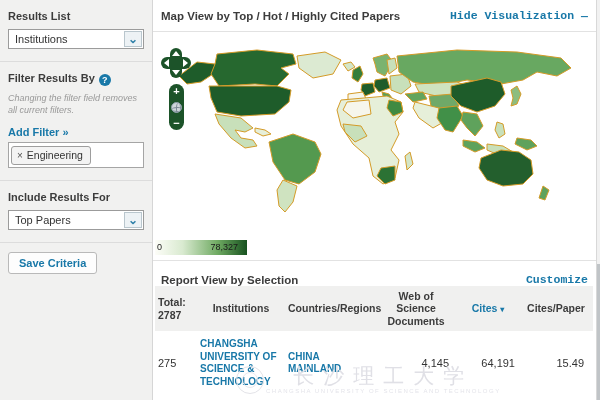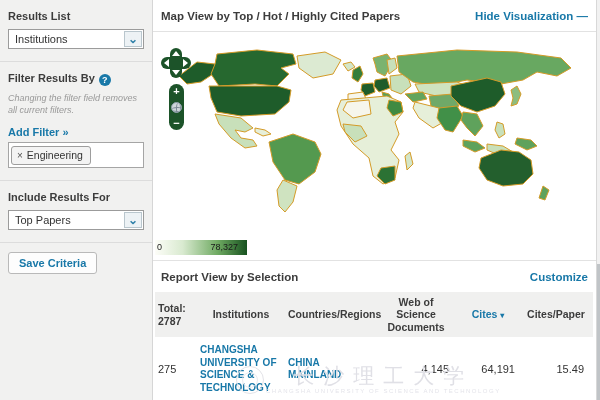--- a/index.html
+++ b/index.html
@@ -28,21 +28,21 @@
   .filter-tag .x { color:#555; margin-right:4px; font-size:10px; }
   .btn-row { padding:9px 8px; display:flex; gap:8px; border-top:1px solid #dcdcdc; }
   .side-btn { background:#fdfdfd; border:1px solid #b9b9b9; border-radius:3px; color:#1878a8;
               font-weight:bold; font-size:11px; padding:4px 10px; font-family:inherit; cursor:pointer; }
 
   
   main { flex:1; background:#fff; position:relative; overflow:hidden; }
   .panel-header { display:flex; justify-content:space-between; align-items:center;
                   height:32px; padding:0 12px 0 8px; border-bottom:1px solid #e2e2e2;text-align:right; }
   .panel-title { font-size:11.5px; font-weight:bold; color:#3c3c3c; }
-  .blue-link { font-size:11.5px; font-weight:bold; color:#1878a8; text-decoration:none; cursor:pointer; }
+  .blue-link { font-size:11.5px; font-weight:bold; color:#1878a8; text-decoration:none; cursor:pointer;font-family:Liberation Mono, monospace; }
 
   .map-canvas { position:relative; height:206px; }
   .map-canvas svg { position:absolute; left:4px; top:2px; }
 
   .pan-ctl { position:absolute; left:8px; top:16px; width:30px; height:30px; cursor:pointer; }
   .pan-v { position:absolute; left:9px; top:0; width:12px; height:30px; background:#1c5329; border-radius:6px; }
   .pan-h { position:absolute; left:0; top:9px; width:30px; height:12px; background:#1c5329; border-radius:6px; }
   .tri { position:absolute; width:0; height:0; }
   .tri-up    { left:11px; top:3px;  border-left:4px solid transparent; border-right:4px solid transparent; border-bottom:5px solid #fff; }
   .tri-down  { left:11px; bottom:3px; border-left:4px solid transparent; border-right:4px solid transparent; border-top:5px solid #fff; }
@@ -60,21 +60,21 @@
   .globe:after { content:""; position:absolute; left:-1px; top:4px; width:13px; height:3px;
                  border-top:1px solid #7b8894; border-bottom:1px solid #7b8894; border-radius:50%; }
 
   .legend-row { height:22px; position:relative; }
   .legend-bar { position:absolute; left:2px; top:2px; width:92px; height:15px;
                 background:linear-gradient(to right,#fdfdf8 0%,#d9ead0 30%,#6faa62 68%,#17521f 100%);
                 font-size:9px; color:#1a1a1a; }
   .legend-min { position:absolute; left:2px; top:2px; }
   .legend-max { position:absolute; right:9px; top:2px; }
 
-  .report-header { display:flex; justify-content:space-between; align-items:center; height:32px;
+  .report-header { display:flex; justify-content:space-between; align-items:flex-end; height:26px;
                    padding:0 12px 0 8px; border-top:1px solid #e2e2e2; }
 
   table { border-collapse:collapse; table-layout:fixed; width:438px; margin-left:2px; }
   thead tr { background:#f0f0ef; }
   th { font-size:10.5px; font-weight:bold; color:#3c3c3c; padding:4px 3px; line-height:1.18; vertical-align:middle; text-align:center; }
   th.col-total { text-align:left; padding-left:3px; }
   th.col-cites { color:#1878a8; cursor:pointer; }
   .sort-arrow { font-size:8px; color:#1878a8; }
   td { font-size:11px; color:#333; padding:7px 3px; vertical-align:middle; }
   td.num { text-align:right; }

